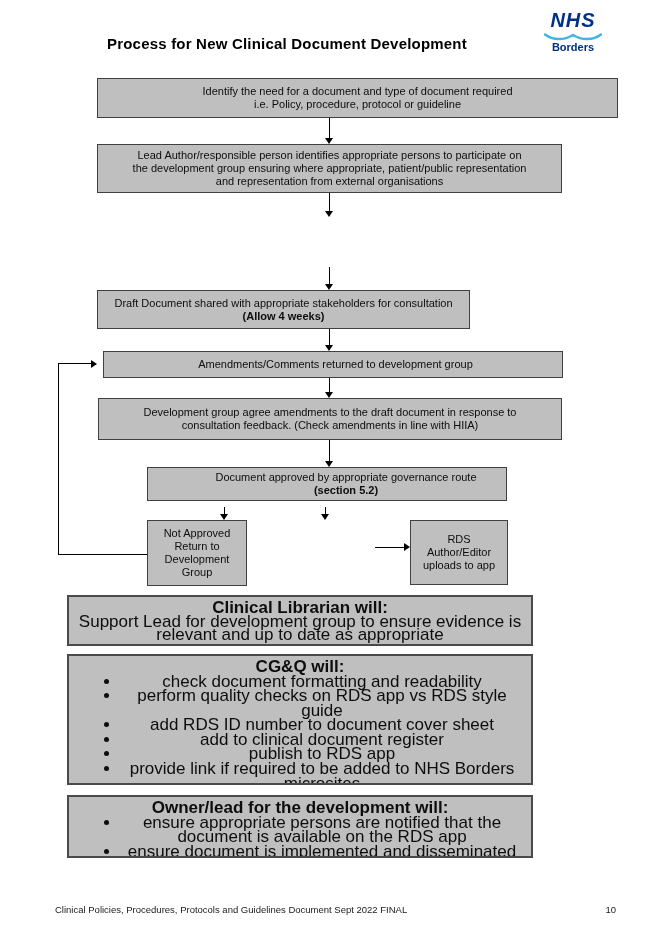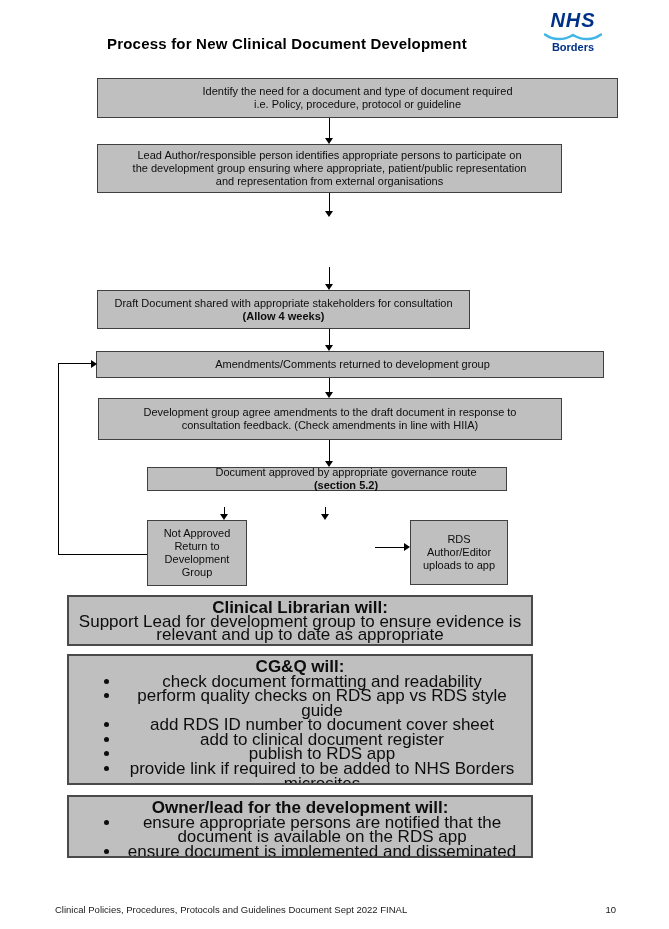--- a/index.html
+++ b/index.html
@@ -146,32 +146,32 @@
   <div class="varrow" style="left:325px; top:193px; height:24px;"></div>
 
   <div class="varrow" style="left:325px; top:267px; height:23px;"></div>
 
   <div class="flowbox" style="left:97px; top:290px; width:373px; height:39px;">
     <div>Draft Document shared with appropriate stakeholders for consultation</div>
     <div class="bold">(Allow 4 weeks)</div>
   </div>
   <div class="varrow" style="left:325px; top:329px; height:22px;"></div>
 
-  <div class="flowbox" style="left:96px; top:351px; width:508px; height:27px;padding-left:9px;">
+  <div class="flowbox" style="left:103px; top:351px; width:460px; height:27px;padding-left:9px;">
     <div>Amendments/Comments returned to development group</div>
   </div>
   <div class="varrow" style="left:325px; top:378px; height:20px;"></div>
 
   <div class="flowbox" style="left:98px; top:398px; width:464px; height:42px;">
     <div>Development group agree amendments to the draft document in response to</div>
     <div>consultation feedback. (Check amendments in line with HIIA)</div>
   </div>
   <div class="varrow" style="left:325px; top:440px; height:27px;"></div>
 
-  <div class="flowbox" style="left:147px; top:467px; width:360px; height:24px;padding-left:42px;">
+  <div class="flowbox" style="left:147px; top:467px; width:360px; height:34px;padding-left:42px;">
     <div>Document approved by appropriate governance route</div>
     <div class="bold">(section 5.2)</div>
   </div>
   <div class="varrow" style="left:220px; top:507px; height:13px;"></div>
   <div class="varrow" style="left:321px; top:507px; height:13px;"></div>
 
   <div class="flowbox" style="left:147px; top:520px; width:100px; height:66px;">
     <div>Not Approved</div>
     <div>Return to</div>
     <div>Development</div>

